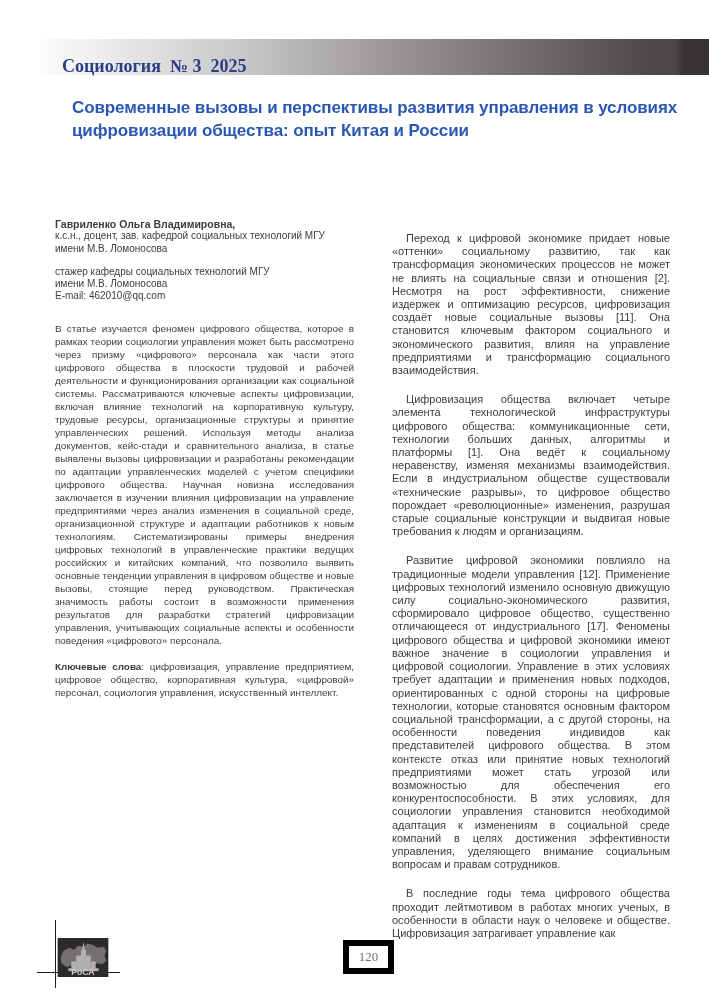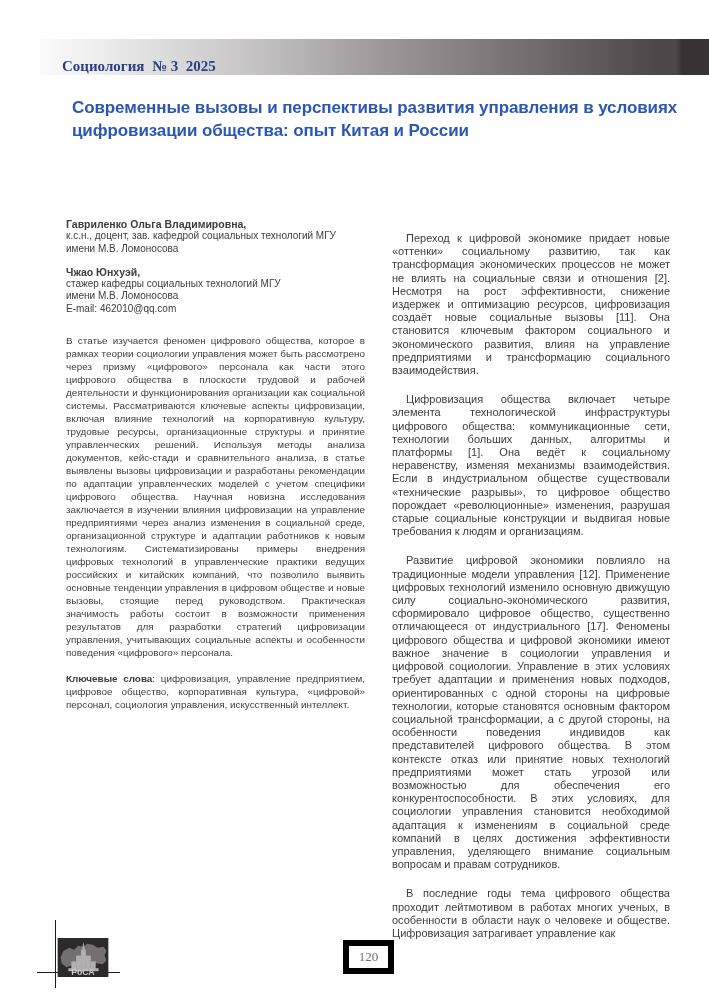--- a/index.html
+++ b/index.html
@@ -13,32 +13,32 @@
   }
   
   .header-bar{
     position:absolute;left:40px;top:39px;right:0;height:36px;
     background:linear-gradient(90deg,#fbfbfb 0%,#efefef 8%,#c9c7c8 30%,#9b9798 52%,#706c6d 74%,#4c4849 92%,#4c4849 95%,#383435 96%,#383435 100%);
     display:flex;align-items:center;
   }
   .journal-name{
     margin-left:22px;
     font-family:"Liberation Serif",serif;
-    font-weight:bold;font-size:15px;color:#2a3f85;
+    font-weight:bold;font-size:18px;color:#2a3f85;
     white-space:pre;
     margin-top:18px;
   }
   
   .article-title{
     position:absolute;left:64px;top:88px;width:618px;margin:8px;
     font-size:17px;font-weight:bold;line-height:23px;
     letter-spacing:-0.1px;color:#2b57b4;
   }
   
-  .left-col{position:absolute;left:66px;top:218px;width:299px;}
+  .left-col{position:absolute;left:55px;top:218px;width:299px;}
   .right-col{position:absolute;left:376px;top:216px;width:310px;}
   .author-block{margin:0 0 11px 0;font-size:10px;line-height:12.3px;color:#3d3d3d;}
   .author-name{font-weight:bold;font-size:10.5px;}
   .abstract{
     margin:19px 0 0 0;
     font-size:9.9px;line-height:13px;text-align:justify;color:#3d3d3d;
   }
   .keywords{
     margin:13px 0 0 0;
     font-size:9.9px;line-height:13px;text-align:justify;color:#3d3d3d;
@@ -74,21 +74,20 @@
 
   <div class="left-col">
 
     <div class="author-block">
       <div class="author-name">Гавриленко Ольга Владимировна,</div>
       <div class="author-line">к.с.н., доцент, зав. кафедрой социальных технологий МГУ</div>
       <div class="author-line">имени М.В. Ломоносова</div>
     </div>
 
     <div class="author-block">
-      <div class="author-name">Чжао Юнхуэй,</div>
       <div class="author-line">стажер кафедры социальных технологий МГУ</div>
       <div class="author-line">имени М.В. Ломоносова</div>
       <div class="author-line">E-mail: 462010@qq.com</div>
     </div>
 
     <p class="abstract">В статье изучается феномен цифрового общества, которое в рамках теории социологии управления может быть рассмотрено через призму «цифрового» персонала как части этого цифрового общества в плоскости трудовой и рабочей деятельности и функционирования организации как социальной системы. Рассматриваются ключевые аспекты цифровизации, включая влияние технологий на корпоративную культуру, трудовые ресурсы, организационные структуры и принятие управленческих решений. Используя методы анализа документов, кейс-стади и сравнительного анализа, в статье выявлены вызовы цифровизации и разработаны рекомендации по адаптации управленческих моделей с учетом специфики цифрового общества. Научная новизна исследования заключается в изучении влияния цифровизации на управление предприятиями через анализ изменения в социальной среде, организационной структуре и адаптации работников к новым технологиям. Систематизированы примеры внедрения цифровых технологий в управленческие практики ведущих российских и китайских компаний, что позволило выявить основные тенденции управления в цифровом обществе и новые вызовы, стоящие перед руководством. Практическая значимость работы состоит в возможности применения результатов для разработки стратегий цифровизации управления, учитывающих социальные аспекты и особенности поведения «цифрового» персонала.</p>
 
     <p class="keywords"><span class="kw-label">Ключевые слова</span><span>: цифровизация, управление предприятием, цифровое общество, корпоративная культура, «цифровой» персонал, социология управления, искусственный интеллект.</span></p>
   </div>
 

